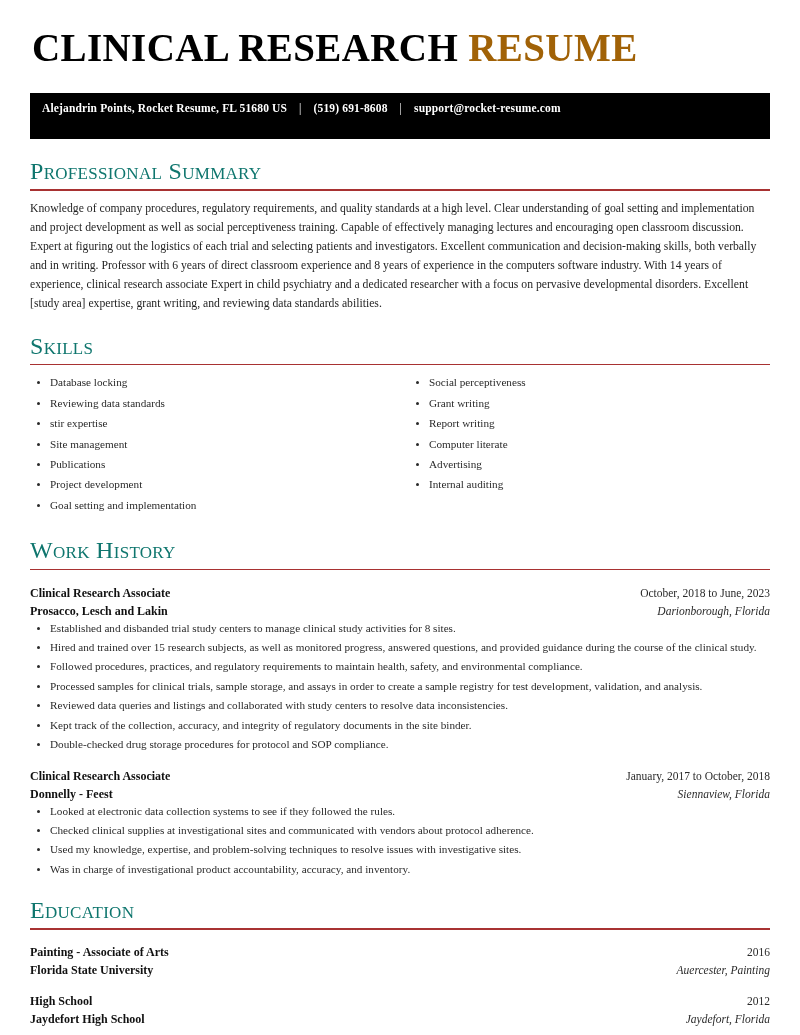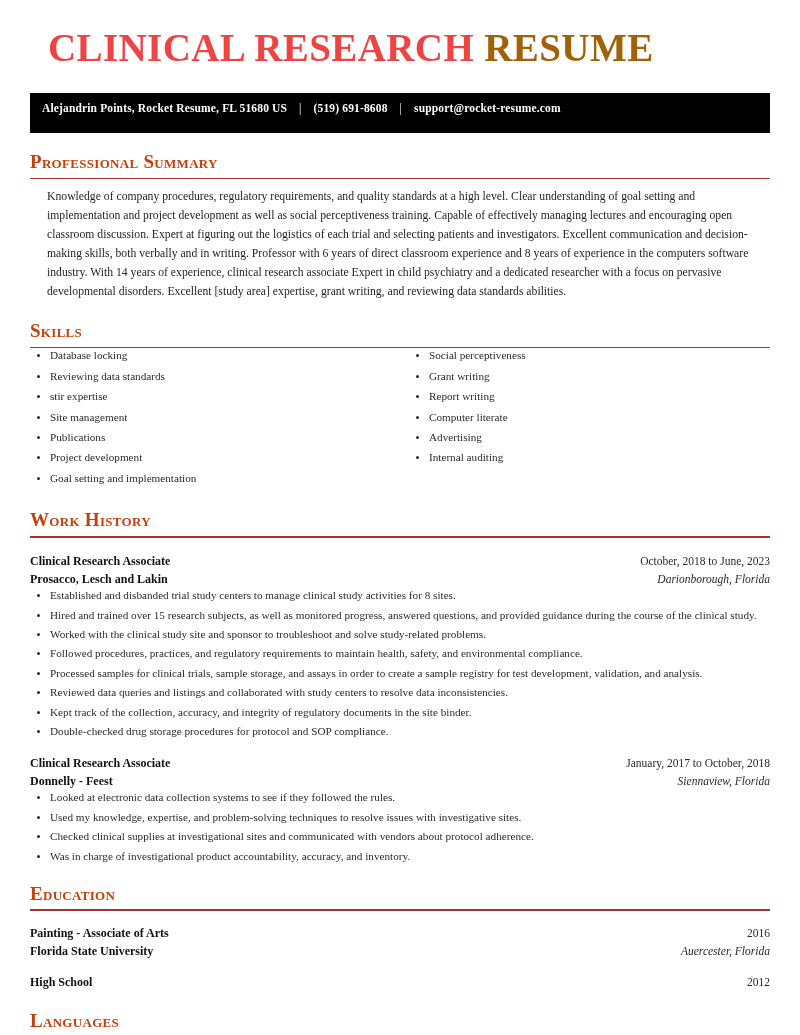--- a/index.html
+++ b/index.html
@@ -24,63 +24,62 @@
 
   
   .doc-title {
     font-size: 39px;
     font-weight: 700;
     letter-spacing: 0.4px;
     line-height: 1.05;
     margin: 0 0 0 2px;
     white-space: nowrap;
   }
-  .doc-title .t-main { color: #ef4444; margin-left: 16px; }
+  .doc-title .t-main { color: #000000; }
   .doc-title .t-accent { color: #a16207; }
 
   .contact-bar {
     background: #000000;
     color: #ffffff;
     margin-top: 24px;
-    padding: 9px 12px 19px 12px;
+    padding: 9px 12px 25px 12px;
     font-size: 11.5px;
     font-weight: 700;
     letter-spacing: 0.15px;
     white-space: nowrap;
   }
   .contact-bar .sep {
     display: inline-block;
     padding: 0 9px;
     font-weight: 400;
   }
 
   
   .section { margin-top: 19px; }
   .section-heading {
-    font-size: 19px;
-    font-weight: 700;
+    font-size: 24px;
+    font-weight: 400;
     font-variant: small-caps;
     letter-spacing: 0.3px;
-    color: #c2410c;
+    color: #0f766e;
     line-height: 1.1;
     margin: 0;
   }
   .section-rule {
     height: 1.5px;
     background: #a83232;
     margin-top: 5px;
   }
 
   .summary-text {
     font-size: 11.7px;
     line-height: 1.62;
     text-align: left;
     margin-top: 9px;
     color: #1f1f1f;
-    margin-left: 17px;
   }
 
   
   ul.bullets {
     list-style: none;
     margin: 0;
     padding: 0;
   }
   ul.bullets li {
     position: relative;
@@ -96,20 +95,21 @@
     left: 7px;
     top: 6px;
     width: 3px;
     height: 3px;
     border-radius: 50%;
     background: #2a2a2a;
   }
 
   .skills-cols {
     display: flex;
+    margin-top: 10px;
   }
   .skills-cols .col { width: 50%; }
   .skills-cols .col-right { padding-left: 18px; }
   .skills-cols ul.bullets li { margin-bottom: 4.5px; }
 
   
   .entry { margin-top: 14px; }
   .entry-row {
     display: flex;
     justify-content: space-between;
@@ -205,66 +205,69 @@
             <span class="entry-title">Clinical Research Associate</span>
             <span class="entry-date">October, 2018 to June, 2023</span>
           </div>
           <div class="entry-row">
             <span class="entry-org">Prosacco, Lesch and Lakin</span>
             <span class="entry-place">Darionborough, Florida</span>
           </div>
           <ul class="bullets entry-bullets">
             <li>Established and disbanded trial study centers to manage clinical study activities for 8 sites.</li>
             <li>Hired and trained over 15 research subjects, as well as monitored progress, answered questions, and provided guidance during the course of the clinical study.</li>
-            <li>Worked with the clinical study site and sponsor to troubleshoot and solve study-related problems.</li>
             <li>Followed procedures, practices, and regulatory requirements to maintain health, safety, and environmental compliance.</li>
             <li>Processed samples for clinical trials, sample storage, and assays in order to create a sample registry for test development, validation, and analysis.</li>
             <li>Reviewed data queries and listings and collaborated with study centers to resolve data inconsistencies.</li>
             <li>Kept track of the collection, accuracy, and integrity of regulatory documents in the site binder.</li>
             <li>Double-checked drug storage procedures for protocol and SOP compliance.</li>
           </ul>
         </div>
         <div class="entry">
           <div class="entry-row">
             <span class="entry-title">Clinical Research Associate</span>
             <span class="entry-date">January, 2017 to October, 2018</span>
           </div>
           <div class="entry-row">
             <span class="entry-org">Donnelly - Feest</span>
             <span class="entry-place">Siennaview, Florida</span>
           </div>
           <ul class="bullets entry-bullets">
             <li>Looked at electronic data collection systems to see if they followed the rules.</li>
+            <li>Checked clinical supplies at investigational sites and communicated with vendors about protocol adherence.</li>
             <li>Used my knowledge, expertise, and problem-solving techniques to resolve issues with investigative sites.</li>
-            <li>Checked clinical supplies at investigational sites and communicated with vendors about protocol adherence.</li>
             <li>Was in charge of investigational product accountability, accuracy, and inventory.</li>
           </ul>
         </div>
       </div>
   </div>
 
   <div class="section">
     <div class="section-heading">Education</div>
     <div class="section-rule"></div>
     <div id="education-entries">
         <div class="entry edu-entry">
           <div class="entry-row">
             <span class="entry-title">Painting - Associate of Arts</span>
             <span class="entry-date">2016</span>
           </div>
           <div class="entry-row">
             <span class="entry-org">Florida State University</span>
-            <span class="entry-place">Auercester, Florida</span>
+            <span class="entry-place">Auercester, Painting</span>
           </div>
         </div>
         <div class="entry edu-entry">
           <div class="entry-row">
             <span class="entry-title">High School</span>
             <span class="entry-date">2012</span>
           </div>
+          <div class="entry-row">
+            <span class="entry-org">Jaydefort High School</span>
+            <span class="entry-place">Jaydefort, Florida</span>
+          </div>
         </div>
       </div>
   </div>
 
   <div class="section">
     <div class="section-heading">Languages</div>
 
   </div>
 
 </div>

